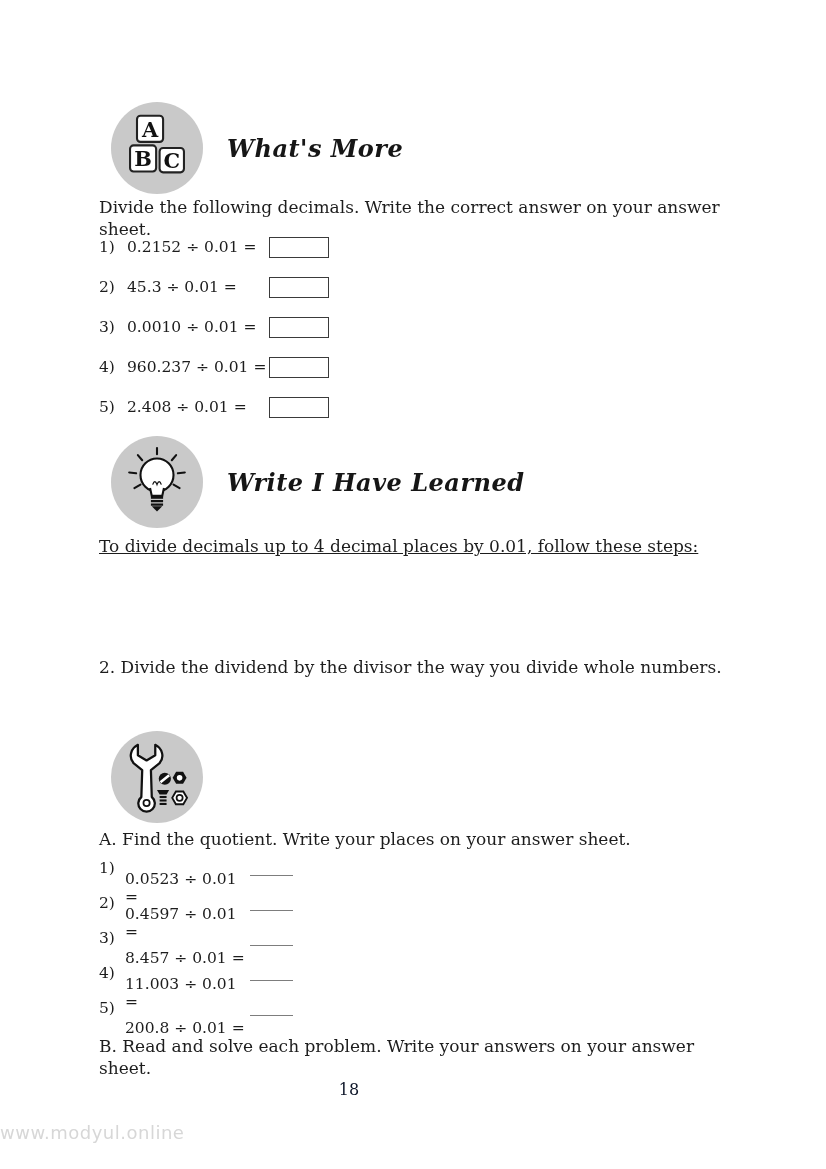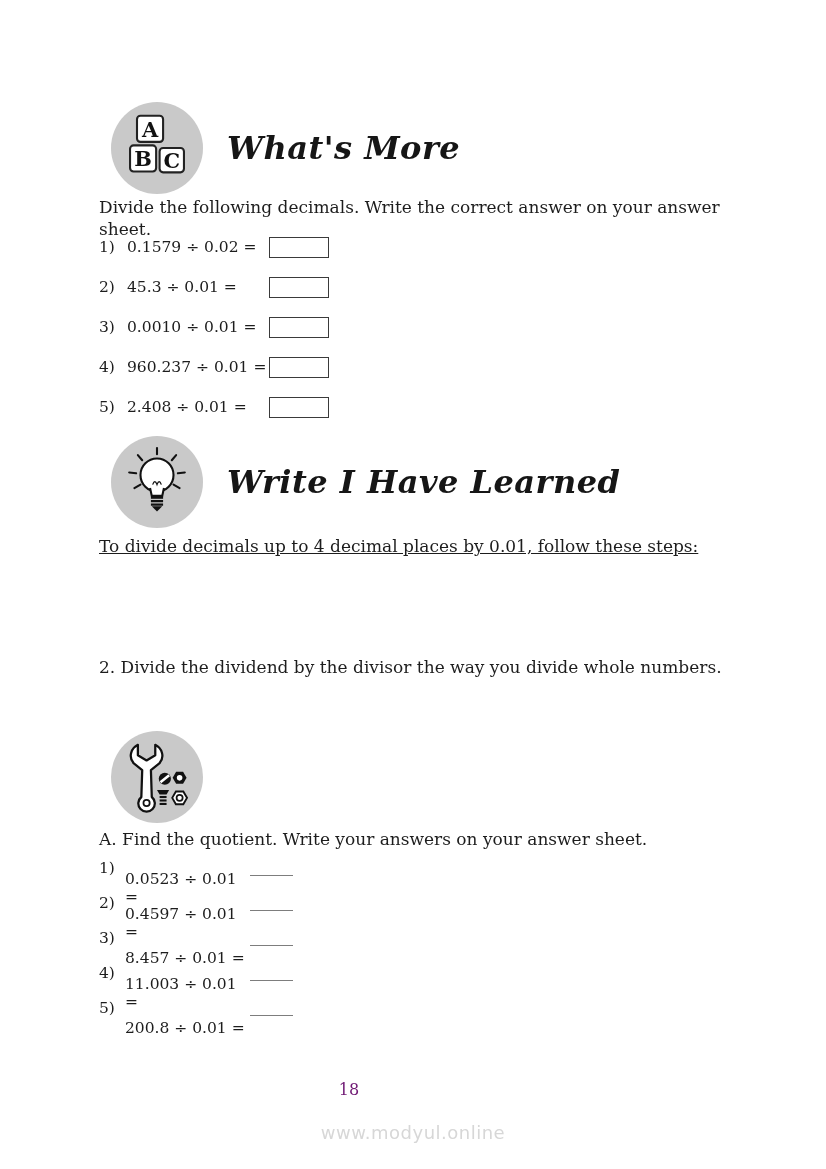--- a/index.html
+++ b/index.html
@@ -17,21 +17,21 @@
     display:flex; align-items:center; gap:24px;
   }
   .badge {
     width:92px; height:92px; border-radius:50%;
     background:#c9c9c9;
     display:flex; align-items:center; justify-content:center;
     flex:0 0 auto;
   }
   .badge svg { width:80px; height:80px; }
   .section-title {
-    font-size:32px; font-weight:bold; font-style:italic;
+    font-size:24px; font-weight:bold; font-style:italic;
     color:#161616; letter-spacing:0.5px; white-space:nowrap;
   }
   .bodytext { position:absolute; left:99px; width:632px; font-size:17px; line-height:22px; }
   .justified {
     text-align:justify; line-height:27.4px;
     padding-left:31px; text-indent:-31px;
   }
   .plist { position:absolute; left:99px; }
   .prow { display:flex; align-items:center; height:22px; margin-bottom:18px; font-size:15.5px; }
   .prow .num  { display:inline-block; width:28px; flex:0 0 auto; }
@@ -42,25 +42,25 @@
   }
   .plist2 .prow { height:20px; margin-bottom:15px; }
   .plist2 .prow .num  { width:26px; }
   .plist2 .prow .expr { width:125px;margin-top:40px; }
   .blank {
     display:inline-block; width:43px; height:16px;
     border-bottom:1.5px solid #7d7d7d;
   }
   .page-number {
     position:absolute; left:0; top:1080px; width:698px;
-    text-align:center; font-size:16px; color:#701a75;
+    text-align:center; font-size:16px; color:#0f172a;
   }
   .watermark {
     position:absolute; left:0; top:1122px; width:826px;
-    text-align:center; font-size:18px; letter-spacing:0.5px;
+    text-align:left; font-size:18px; letter-spacing:0.5px;
     color:#d7d7d7; font-family:"DejaVu Sans","Liberation Sans",sans-serif;
   }
 </style>
 </head>
 <body>
 
 <div class="page">
 
   <div class="section-header" style="top:102px;">
     <div class="badge">
@@ -78,21 +78,21 @@
       </svg>
     </div>
     <div class="section-title">What's More</div>
   </div>
 
   <div class="bodytext" style="top:196px;">Divide the following decimals. Write the correct answer on your answer sheet.</div>
 
   <div class="plist" style="top:236px;">
     <div class="prow">
       <span class="num">1)</span>
-      <span class="expr">0.1579 ÷ 0.02 =</span>
+      <span class="expr">0.2152 ÷ 0.01 =</span>
       <span class="answer-box"></span>
     </div>
     <div class="prow">
       <span class="num">2)</span>
       <span class="expr">45.3 ÷ 0.01 =</span>
       <span class="answer-box"></span>
     </div>
     <div class="prow">
       <span class="num">3)</span>
       <span class="expr">0.0010 ÷ 0.01 =</span>
@@ -153,21 +153,21 @@
           <line x1="49" y1="69" x2="57" y2="69"></line>
           <line x1="49" y1="73" x2="57" y2="73"></line>
           <line x1="49" y1="77" x2="57" y2="77"></line>
         </g>
         <polygon points="63.5,70 67.75,62.6 76.25,62.6 80.5,70 76.25,77.4 67.75,77.4" fill="#ffffff" stroke="#111111" stroke-width="2.2"></polygon>
         <circle cx="72" cy="70" r="3.5" fill="none" stroke="#111111" stroke-width="2"></circle>
       </svg>
     </div>
   </div>
 
-  <div class="bodytext" style="top:828px;">A. Find the quotient. Write your answers on your answer sheet.</div>
+  <div class="bodytext" style="top:828px;">A. Find the quotient. Write your places on your answer sheet.</div>
 
   <div class="plist plist2" style="top:858px;">
     <div class="prow">
       <span class="num">1)</span>
       <span class="expr">0.0523 ÷ 0.01 =</span>
       <span class="blank"></span>
     </div>
     <div class="prow">
       <span class="num">2)</span>
       <span class="expr">0.4597 ÷ 0.01 =</span>
@@ -183,17 +183,18 @@
       <span class="expr">11.003 ÷ 0.01 =</span>
       <span class="blank"></span>
     </div>
     <div class="prow">
       <span class="num">5)</span>
       <span class="expr">200.8 ÷ 0.01 =</span>
       <span class="blank"></span>
     </div>
   </div>
 
+  <div class="bodytext" style="top:1035px;">B. Read and solve each problem. Write your answers on your answer sheet.</div>
 
   <div class="page-number">18</div>
   <div class="watermark">www.modyul.online</div>
 
 </div>
 
 </body></html>

